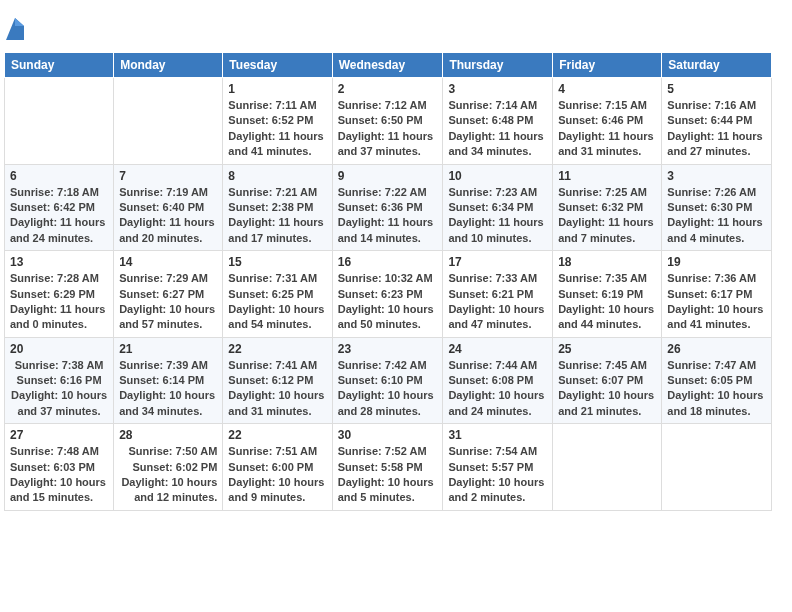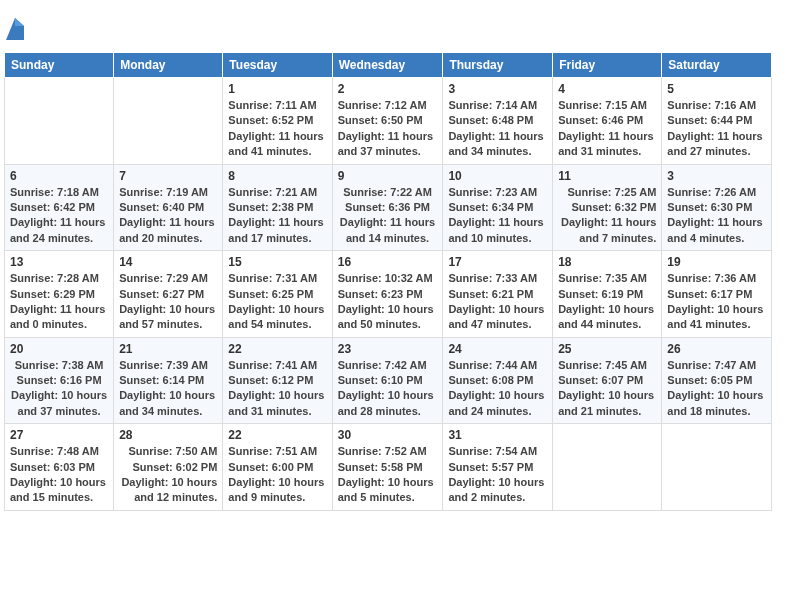--- a/index.html
+++ b/index.html
@@ -177,33 +177,33 @@
 Daylight: 11 hours and 20 minutes.</div>
           </td>
           <td>
             <span class="day-number">8</span>
             <div class="day-info" style="white-space: pre-line;">Sunrise: 7:21 AM
 Sunset: 2:38 PM
 Daylight: 11 hours and 17 minutes.</div>
           </td>
           <td>
             <span class="day-number">9</span>
-            <div class="day-info" style="white-space: pre-line; text-align: center;">Sunrise: 7:22 AM
+            <div class="day-info" style="white-space: pre-line;">Sunrise: 7:22 AM
 Sunset: 6:36 PM
 Daylight: 11 hours and 14 minutes.</div>
           </td>
           <td>
             <span class="day-number">10</span>
             <div class="day-info" style="white-space: pre-line;">Sunrise: 7:23 AM
 Sunset: 6:34 PM
 Daylight: 11 hours and 10 minutes.</div>
           </td>
           <td>
             <span class="day-number">11</span>
-            <div class="day-info" style="white-space: pre-line; text-align: right;">Sunrise: 7:25 AM
+            <div class="day-info" style="white-space: pre-line;">Sunrise: 7:25 AM
 Sunset: 6:32 PM
 Daylight: 11 hours and 7 minutes.</div>
           </td>
           <td>
             <span class="day-number">3</span>
             <div class="day-info" style="white-space: pre-line;">Sunrise: 7:26 AM
 Sunset: 6:30 PM
 Daylight: 11 hours and 4 minutes.</div>
           </td>
         </tr>

